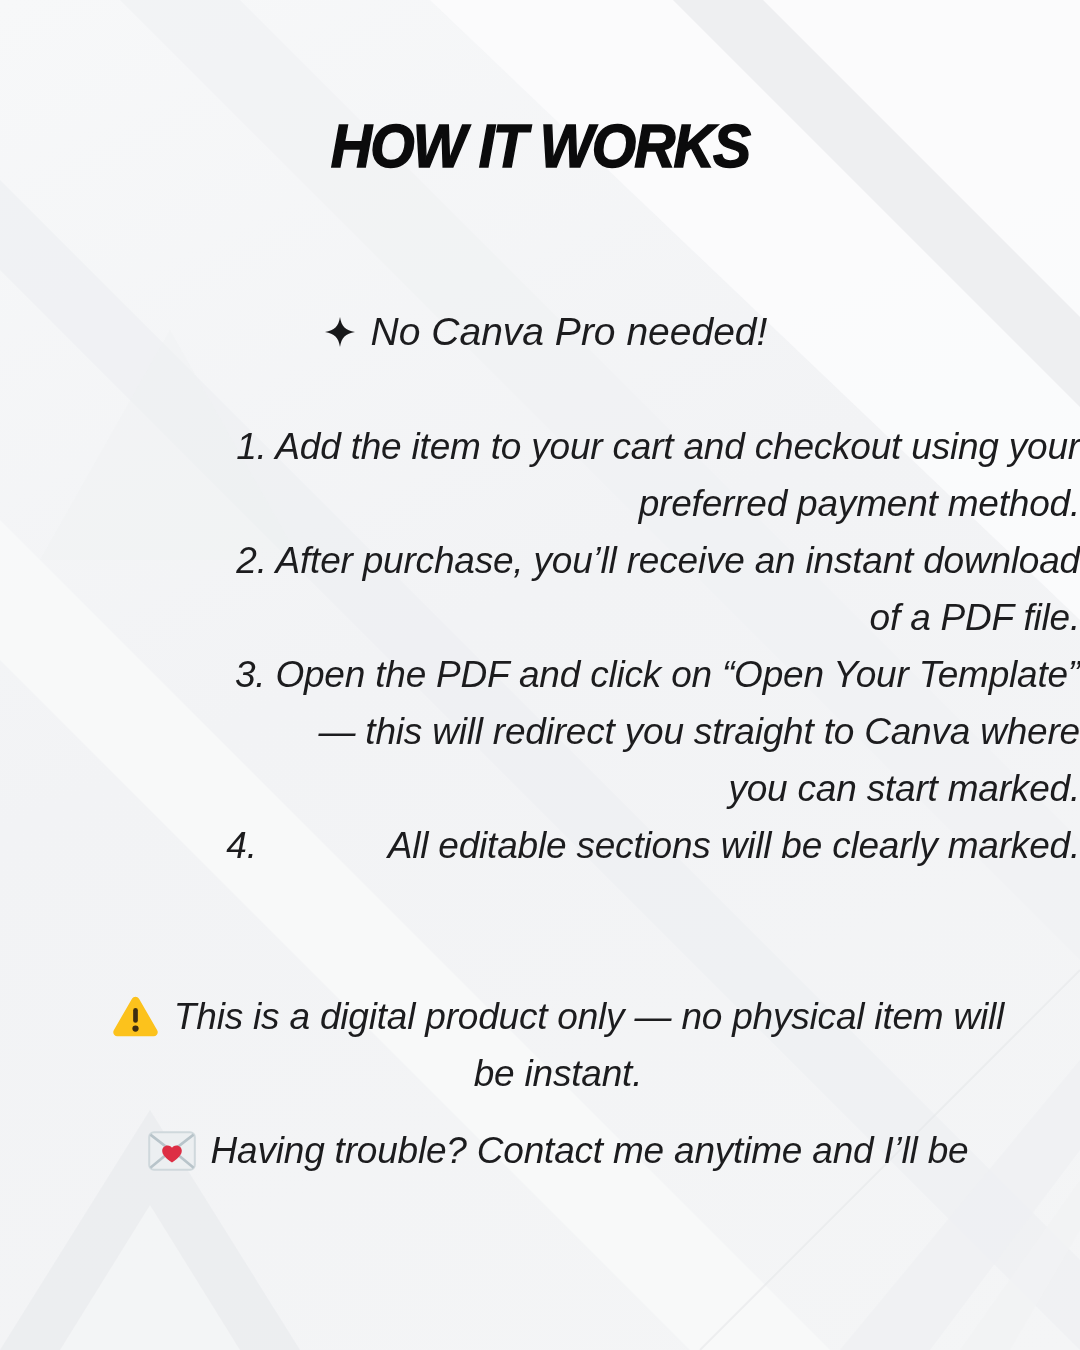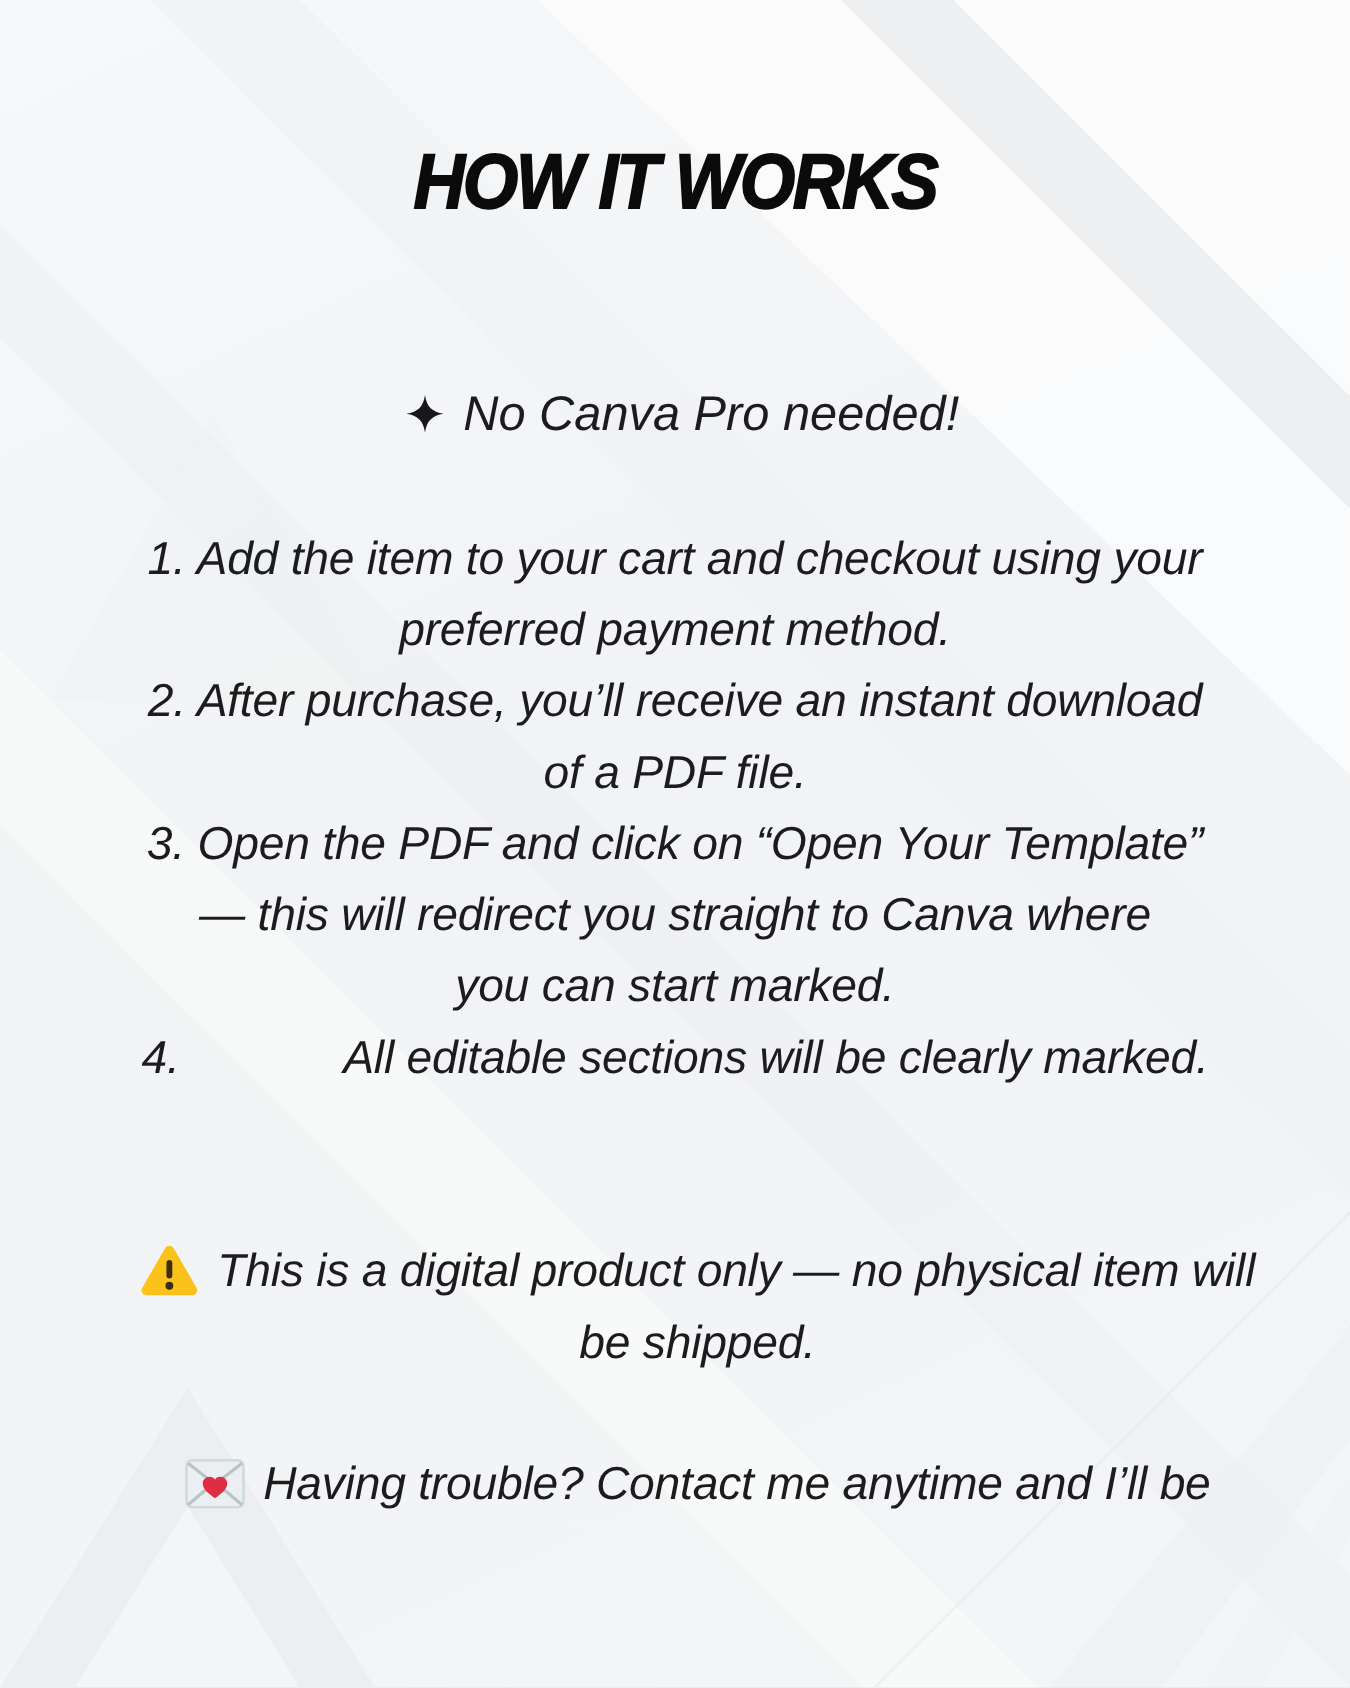--- a/index.html
+++ b/index.html
@@ -14,25 +14,25 @@
   .title {
     top:110px; font-size:62px; line-height:72px; font-weight:bold;
     color:#0b0b0c; letter-spacing:-2px; transform:scaleX(0.92);
     -webkit-text-stroke:1.5px #0b0b0c; white-space:nowrap;
   }
   .note { top:308px; font-size:39px; line-height:48px; white-space:nowrap;padding-left:12px; }
   .note .star-svg { width:30px; height:30px; vertical-align:-2px; margin-right:16px; }
   .steps { position:absolute; top:418px; left:0; right:0; }
   .step-line {
     height:57px; line-height:57px; font-size:37px; font-style:italic;
-    text-align:center; white-space:nowrap; letter-spacing:-0.2px;
+    text-align:right; white-space:nowrap; letter-spacing:-0.2px;
   }
   .para { position:absolute; left:0; right:0; }
   .warning-block { top:988px; }
-  .contact-block { top:1158px; }
+  .contact-block { top:1122px; }
   .para-line {
     height:57px; font-size:37px; font-style:italic; letter-spacing:-0.2px;
     display:flex; justify-content:center; align-items:center; white-space:nowrap;margin-left:36px;
   }
   .para-line .icon-svg { margin-right:15px; flex:0 0 auto; }
   .warn-svg { width:47px; height:43px; }
   .mail-svg { width:48px; height:40px; }
 </style>
 </head>
 <body>
@@ -77,21 +77,21 @@
     <div class="para warning-block">
       <div class="para-line">
         <svg class="icon-svg warn-svg" viewBox="0 0 24 22" aria-hidden="true">
           <path d="M10.2 1.9 0.9 18c-.8 1.4.2 3.1 1.8 3.1h18.6c1.6 0 2.6-1.7 1.8-3.1L13.8 1.9c-.8-1.4-2.8-1.4-3.6 0z" fill="#fcc21c"></path>
           <rect x="10.8" y="6.6" width="2.4" height="7.6" rx="1.2" fill="#3e2e11"></rect>
           <circle cx="12" cy="17.2" r="1.6" fill="#3e2e11"></circle>
         </svg>
           <span>This is a digital product only — no physical item will</span>
       </div>
       <div class="para-line">
-        <span>be shipped.</span>
+        <span>be instant.</span>
       </div>
     </div>
 
     <div class="para contact-block">
       <div class="para-line">
         <svg class="icon-svg mail-svg" viewBox="0 0 24 20" aria-hidden="true">
           <rect x="0.6" y="0.6" width="22.8" height="18.8" rx="2.4" fill="#eceff1" stroke="#cfd8dc" stroke-width="1"></rect>
           <path d="M1.2 1.8 12 10.2 22.8 1.8" fill="none" stroke="#b8c4ca" stroke-width="1.3"></path>
           <path d="M1.2 18.4 8.6 12.2 M22.8 18.4 15.4 12.2" fill="none" stroke="#b8c4ca" stroke-width="1.3"></path>
           <path d="M12 15.8c-3.1-2.2-4.9-3.9-4.9-5.9 0-1.5 1.2-2.7 2.7-2.7 1.1 0 1.9.5 2.2 1.2.3-.7 1.1-1.2 2.2-1.2 1.5 0 2.7 1.2 2.7 2.7 0 2-1.8 3.7-4.9 5.9z" fill="#dd2e44"></path>

